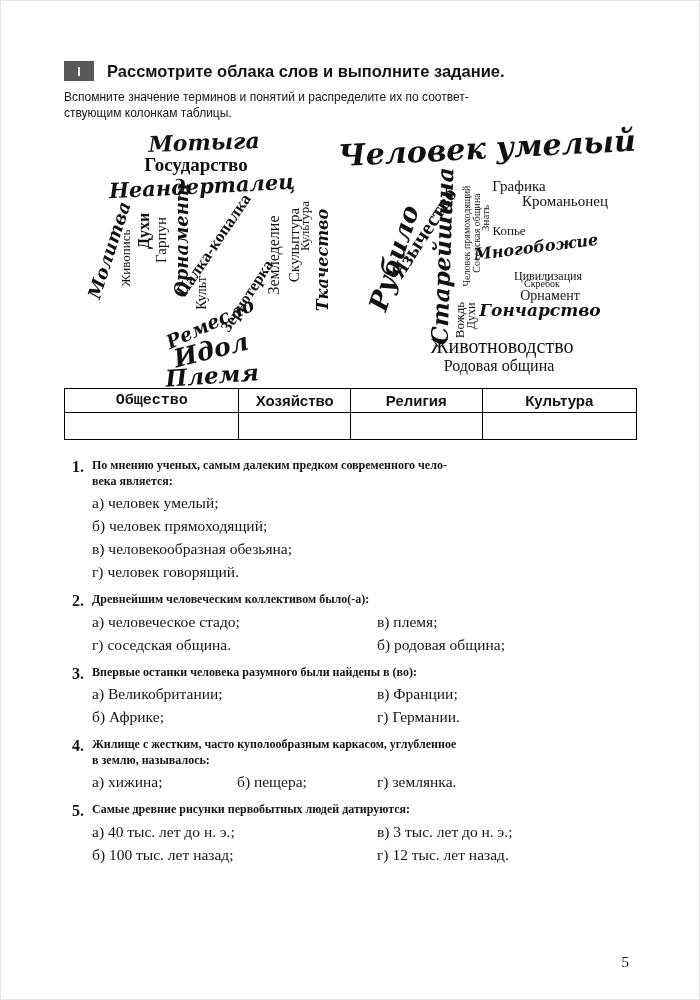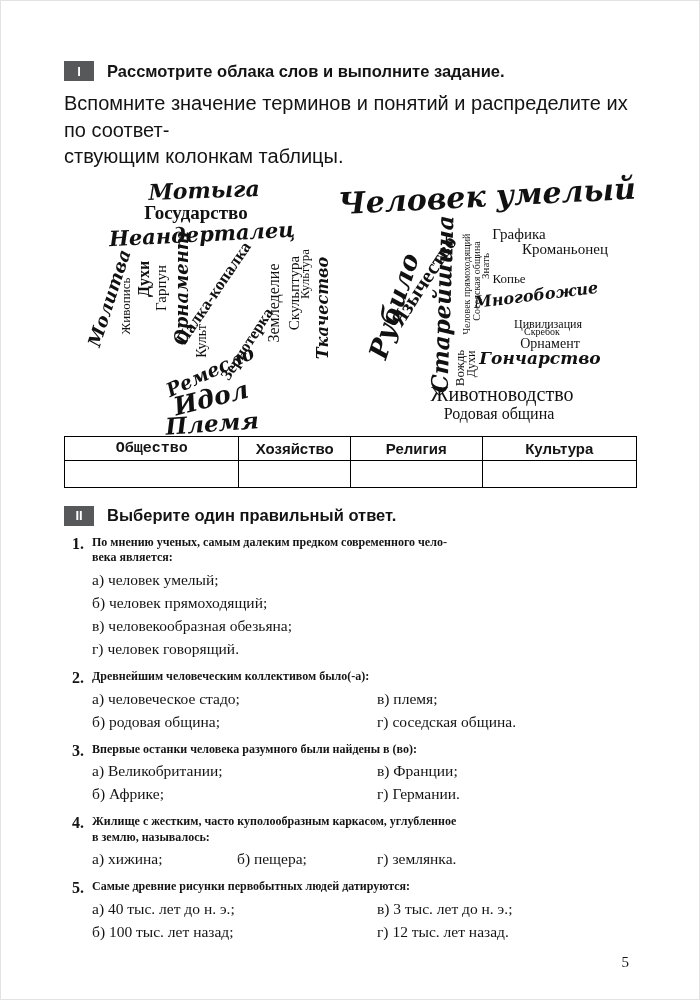--- a/index.html
+++ b/index.html
@@ -17,21 +17,21 @@
     background:#fff;
     overflow:hidden;
   }
   .section-header { display:flex; align-items:center; gap:13px; }
   .marker {
     display:flex; align-items:center; justify-content:center;
     width:30px; height:20px; background:#57585a; color:#fff;
     font-weight:700; font-size:13px; flex:0 0 auto;
   }
   .section-title { font-size:16.5px; font-weight:700; }
-  .intro { margin-top:9px; font-size:20px; line-height:1.33; }
+  .intro { margin-top:9px; font-size:12px; line-height:1.33; }
   .intro span { display:block; }
 
   .clouds { position:relative; height:252px; margin-top:6px; }
   .cloud { position:absolute; top:0; height:252px; }
   #cloud-left  { left:0;     width:287px; }
   #cloud-right { left:288px; width:287px; }
   .cw {
     position:absolute; white-space:nowrap; color:#111;
     font-family:"Liberation Serif", serif; font-weight:700;
   }
@@ -135,43 +135,39 @@
             <td></td>
             <td></td>
             <td></td>
             <td></td>
           </tr>
         </tbody>
     </table>
   </section>
 
   <section class="section-two">
-    <div class="section-header">
-      <span class="marker">II</span>
-      <h2 class="section-title">Выберите один правильный ответ.</h2>
-    </div>
     <div id="questions">
         <div class="question">
           <span class="q-num">1.</span>
           <div class="q-text">По мнению ученых, самым далеким предком современного чело-<br>века является:</div>
           <div class="q-options cols-1">
             <div class="q-option">а) человек умелый;</div>
             <div class="q-option">б) человек прямоходящий;</div>
             <div class="q-option">в) человекообразная обезьяна;</div>
             <div class="q-option">г) человек говорящий.</div>
           </div>
         </div>
         <div class="question">
           <span class="q-num">2.</span>
           <div class="q-text">Древнейшим человеческим коллективом было(-а):</div>
           <div class="q-options cols-2">
             <div class="q-option">а) человеческое стадо;</div>
             <div class="q-option">в) племя;</div>
+            <div class="q-option">г) соседская община.</div>
             <div class="q-option">б) родовая община;</div>
-            <div class="q-option">г) соседская община.</div>
           </div>
         </div>
         <div class="question">
           <span class="q-num">3.</span>
           <div class="q-text">Впервые останки человека разумного были найдены в (во):</div>
           <div class="q-options cols-2">
             <div class="q-option">а) Великобритании;</div>
             <div class="q-option">в) Франции;</div>
             <div class="q-option">б) Африке;</div>
             <div class="q-option">г) Германии.</div>

